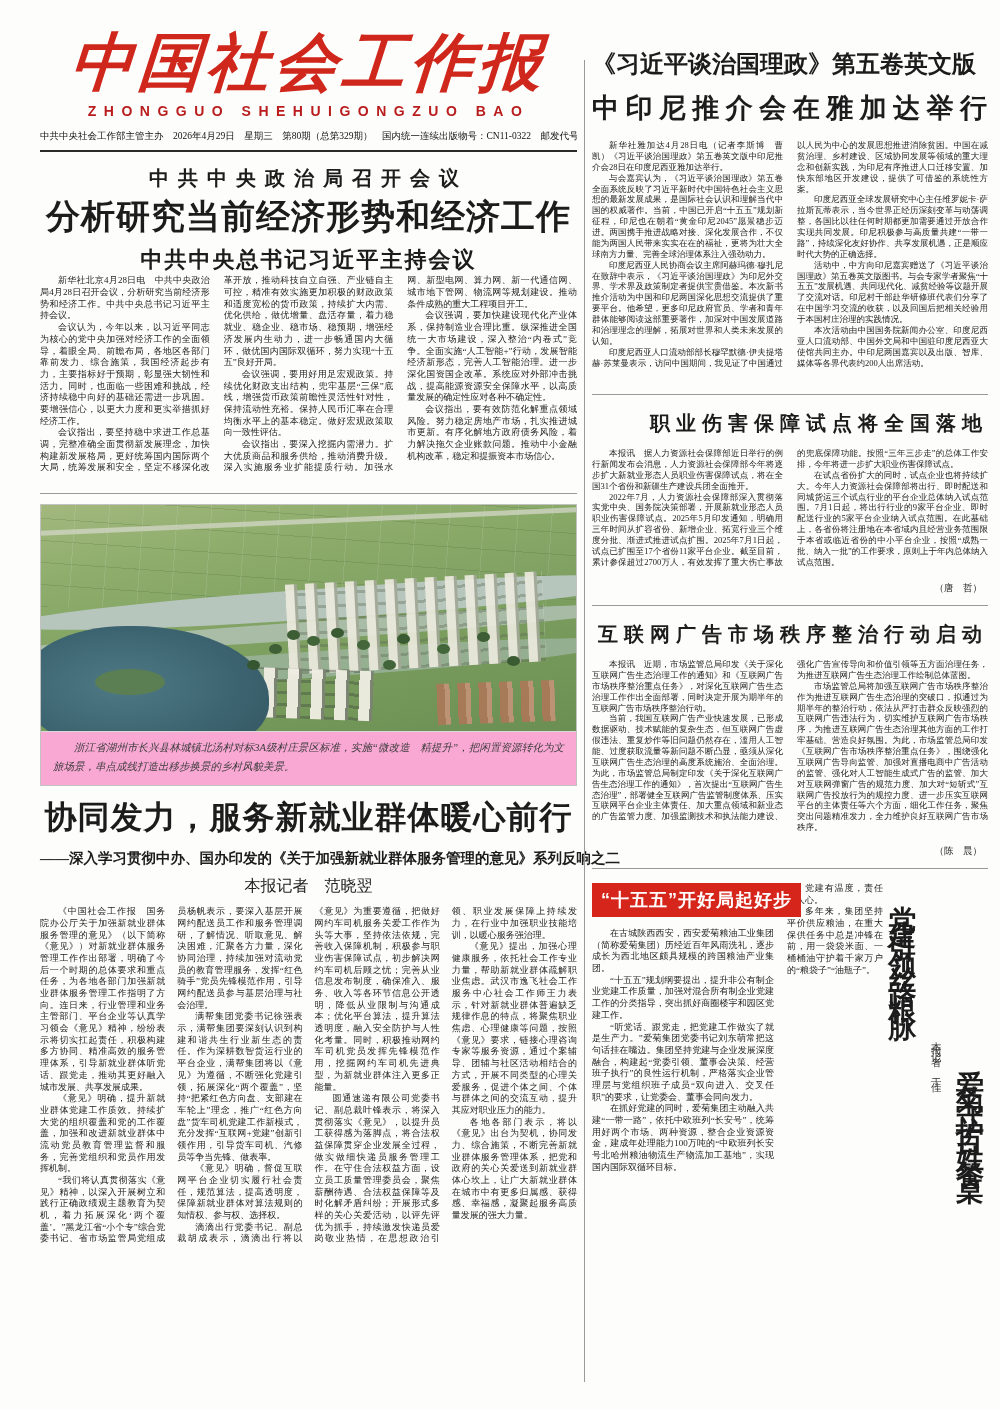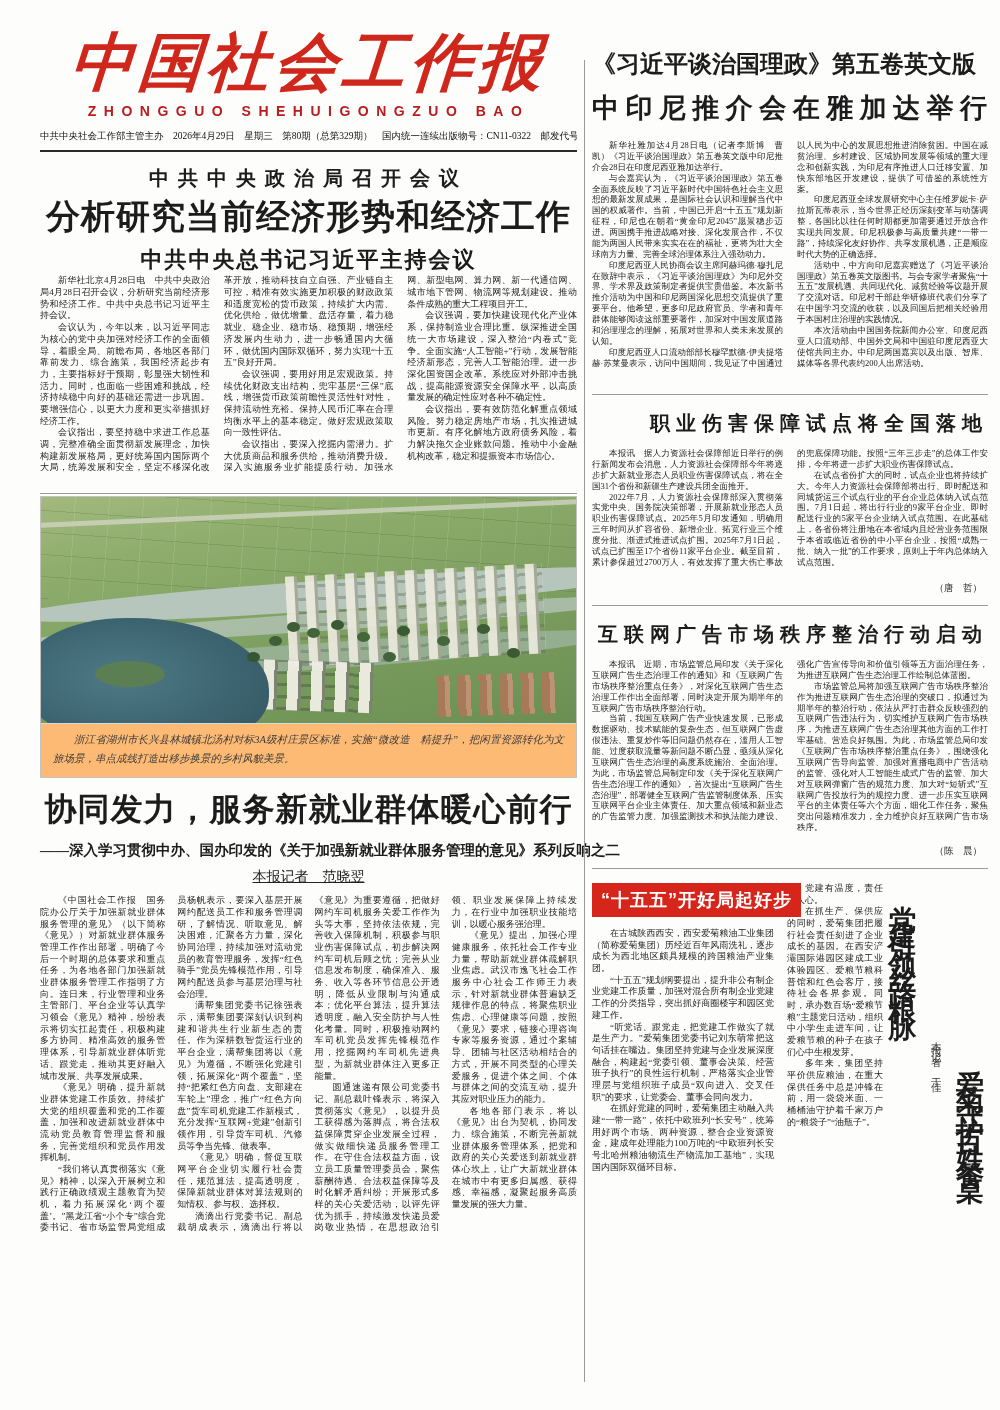--- a/index.html
+++ b/index.html
@@ -32,21 +32,21 @@
   .f85{font-size:8.5px;line-height:1.28;}
   .sec-rule{border-bottom:1px solid #9a9a9a;margin-top:10px;}
 
   
   .kicker{text-align:center;font-size:20px;font-weight:bold;letter-spacing:9px;margin-top:13px;white-space:nowrap;}
   .headline-main{text-align:center;font-size:34px;font-weight:900;line-height:1.15;margin-top:5px;white-space:nowrap;letter-spacing:1px;}
   .subhead-main{text-align:center;font-family:"Liberation Sans","DejaVu Sans",sans-serif;font-weight:bold;font-size:22px;margin-top:9px;letter-spacing:2px;white-space:nowrap;}
   .a2cols{height:208px;column-count:3;}
 
   
-  .photo-box{margin-top:2px;border:1px solid #c2c2c0;background:#fdba74;}
+  .photo-box{margin-top:10px;border:1px solid #c2c2c0;background:#f9a8d4;}
   .photo{position:relative;height:226px;overflow:hidden;
     background:linear-gradient(168deg,#a3b87e 0%,#8fae6d 22%,#83a464 45%,#779a5c 70%,#6b8f53 100%);}
   .fields{position:absolute;inset:0 0 55% 0;
     background:repeating-linear-gradient(94deg,rgba(255,255,255,.10) 0 1px,transparent 1px 34px),
                repeating-linear-gradient(4deg,rgba(60,90,45,.18) 0 1px,transparent 1px 22px);}
   .road{position:absolute;top:6%;left:-2%;width:104%;height:5px;background:#cfd4c2;transform:rotate(-2.5deg);opacity:.8;}
   .river{position:absolute;top:37%;left:-6%;width:116%;height:30px;background:#b7c6bd;border-radius:50% 40% 45% 55%;
     transform:rotate(-4deg);box-shadow:0 26px 0 -6px rgba(183,198,189,.75),-30px 60px 0 -2px rgba(168,188,180,.6);}
   .pond{position:absolute;bottom:-26px;left:-18px;width:46%;height:58%;
     background:radial-gradient(ellipse at 40% 45%,#4e7a85 0%,#3c6470 55%,#32545f 100%);
@@ -63,21 +63,21 @@
   .trees{position:absolute;left:46%;top:55%;width:13px;height:10px;border-radius:50%;background:#3d5d34;
     box-shadow:20px 6px 0 #426439,44px -2px 0 #3a5a31,70px 10px 0 #44663b,-18px 14px 0 #3f6036,
                110px 4px 0 #3a5a31,150px 14px 0 #44663b,190px 2px 0 #3d5d34,-40px 30px 0 #365531,
                96px 30px 0 #42643a,220px 26px 0 #3a5a31;}
   .caption{padding:7px 12px 8px;font-size:10.5px;line-height:1.8;color:#3c3c3c;font-style:italic;text-indent:2em;text-align:justify;border-top:1px solid #d8d8d4;}
 
   
   .gig{margin-top:10px;}
   .gig-headline{text-align:center;font-size:32px;font-weight:900;white-space:nowrap;letter-spacing:1px;}
   .gig-sub{text-align:center;font-size:14.5px;font-weight:bold;margin-top:9px;white-space:nowrap;}
-  .gig-byline{text-align:center;font-size:14px;margin:8px 0 9px;color:#222;text-decoration:underline;}
+  .gig-byline{text-align:center;font-size:16px;margin:8px 0 9px;color:#222;}
   .gig-cols{column-count:4;column-gap:12px;height:378px;}
 
   
   .lead-hl{margin-top:22px;font-weight:900;}
   .lh1{font-size:24px;white-space:nowrap;letter-spacing:0;}
   .lh2{font-size:27px;margin-top:10px;text-align:justify;text-align-last:justify;letter-spacing:1px;}
   .leadcols{margin-top:14px;height:244px;column-count:2;}
   .box-title{text-align:right;font-size:20px;font-weight:bold;letter-spacing:6px;margin:15px 0 11px;white-space:nowrap;}
   .injury-cols{height:146px;column-count:2;}
   .ads-cols{height:198px;column-count:2;}
@@ -208,21 +208,20 @@
         <div class="aiju-kicker">“十五五”开好局起好步</div>
         <div class="aiju-c1 f9">
             <p>在古城陕西西安，西安爱菊粮油工业集团（简称爱菊集团）历经近百年风雨洗礼，逐步成长为西北地区颇具规模的跨国粮油产业集团。</p>
             <p>“十五五”规划纲要提出，提升非公有制企业党建工作质量，加强对混合所有制企业党建工作的分类指导，突出抓好商圈楼宇和园区党建工作。</p>
             <p>“听党话、跟党走，把党建工作做实了就是生产力。”爱菊集团党委书记刘东萌常把这句话挂在嘴边。集团坚持党建与企业发展深度融合，构建起“党委引领、董事会决策、经营班子执行”的良性运行机制，严格落实企业管理层与党组织班子成员“双向进入、交叉任职”的要求，让党委会、董事会同向发力。</p>
             <p>在抓好党建的同时，爱菊集团主动融入共建“一带一路”，依托中欧班列“长安号”，统筹用好两个市场、两种资源，整合企业资源资金，建成年处理能力100万吨的“中欧班列长安号北哈州粮油物流生产物流加工基地”，实现国内国际双循环目标。</p>
           </div>
       </div>
       <div class="aiju-mid f9">
           <p>党建有温度，责任暖人心。</p>
-          <p>在抓生产、保供应的同时，爱菊集团把履行社会责任刻进了企业成长的基因。在西安浐灞国际港园区建成工业体验园区、爱粮节粮科普馆和红色会客厅，接待社会各界参观。同时，承办数百场“爱粮节粮”主题党日活动，组织中小学生走进车间，让爱粮节粮的种子在孩子们心中生根发芽。</p>
           <p>多年来，集团坚持平价供应粮油，在重大保供任务中总是冲锋在前，用一袋袋米面、一桶桶油守护着千家万户的“粮袋子”“油瓶子”。</p>
         </div>
       <div class="aiju-right">
         <div class="vtitle">党建引领丝路粮脉</div>
         <div class="vbyline">本报记者　于佳</div>
         <div class="vtitle vt2">爱菊守护百姓餐桌</div>
       </div>
     </div>
 
   </div>

